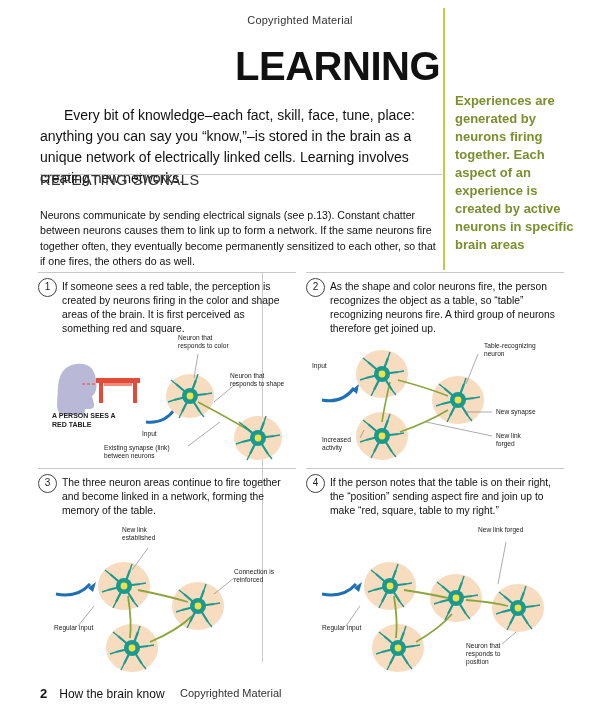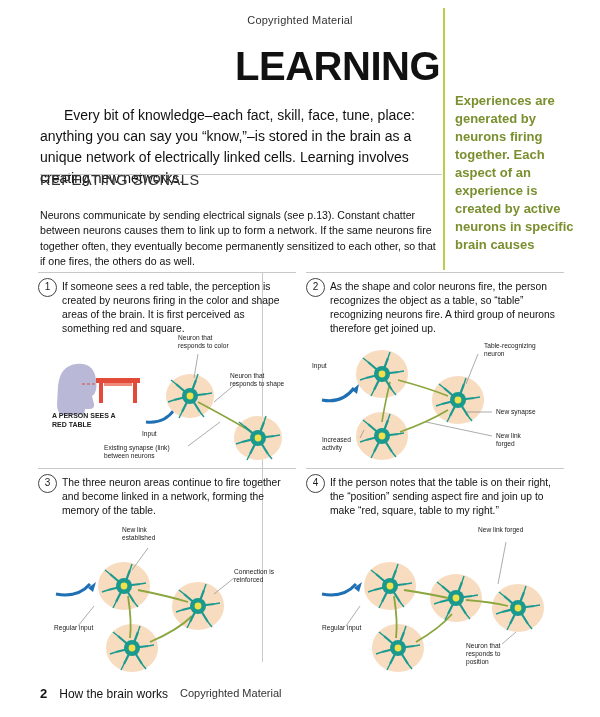--- a/index.html
+++ b/index.html
@@ -104,21 +104,21 @@
 
   <div class="content">
     <h1 class="title">LEARNING</h1>
     <div class="intro"><span class="indent"></span><span>Every bit of knowledge–each fact, skill, face, tune, place: anything you can say you “know,”–is stored in the brain as a unique network of electrically linked cells. Learning involves creating new networks.</span></div>
   </div>
 
   <div class="hrule"></div>
   <h2 class="section">REPEATING SIGNALS</h2>
   <div class="section-body">Neurons communicate by sending electrical signals (see p.13). Constant chatter between neurons causes them to link up to form a network. If the same neurons fire together often, they eventually become permanently sensitized to each other, so that if one fires, the others do as well.</div>
 
-  <div class="sidepanel">Experiences are generated by neurons firing together. Each aspect of an experience is created by active neurons in specific brain causes</div>
+  <div class="sidepanel">Experiences are generated by neurons firing together. Each aspect of an experience is created by active neurons in specific brain areas</div>
 
   <div class="vdiv"></div>
 
   <div class="panels">
 
     <div class="panel p1">
       <div class="divider-h"></div>
       <div class="pnum">1</div>
       <div class="ptext">If someone sees a red table, the perception is created by neurons firing in the color and shape areas of the brain. It is first perceived as something red and square.</div>
       <div class="fig">
@@ -316,18 +316,18 @@
 
         <div class="lbl" style="left:172px;top:4px;width:56px;">New link forged</div>
         <div class="lbl" style="left:16px;top:102px;width:42px;">Regular input</div>
         <div class="lbl" style="left:160px;top:120px;width:56px;">Neuron that responds to position</div>
       </div>
     </div>
 
   </div>
 
   <div class="footer">
-    <span class="pg">2</span><span class="ft">How the brain works</span>
+    <span class="pg">2</span><span class="ft">How the brain know</span>
   </div>
 
   <div class="copyright-bottom">Copyrighted Material</div>
 
 </div>
 
 </body></html>

